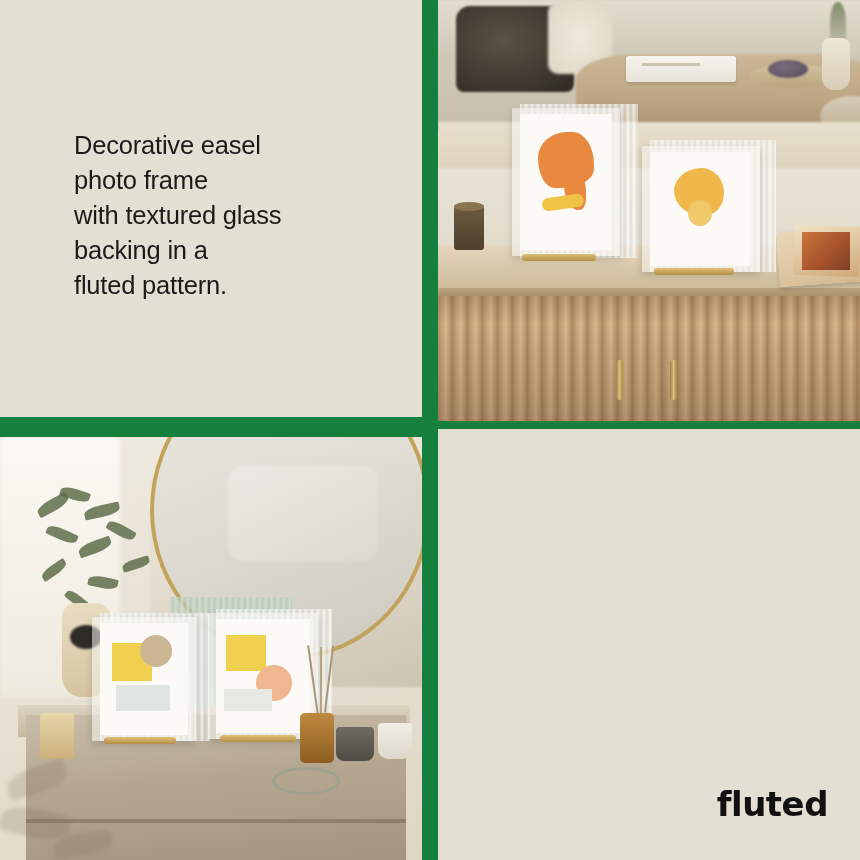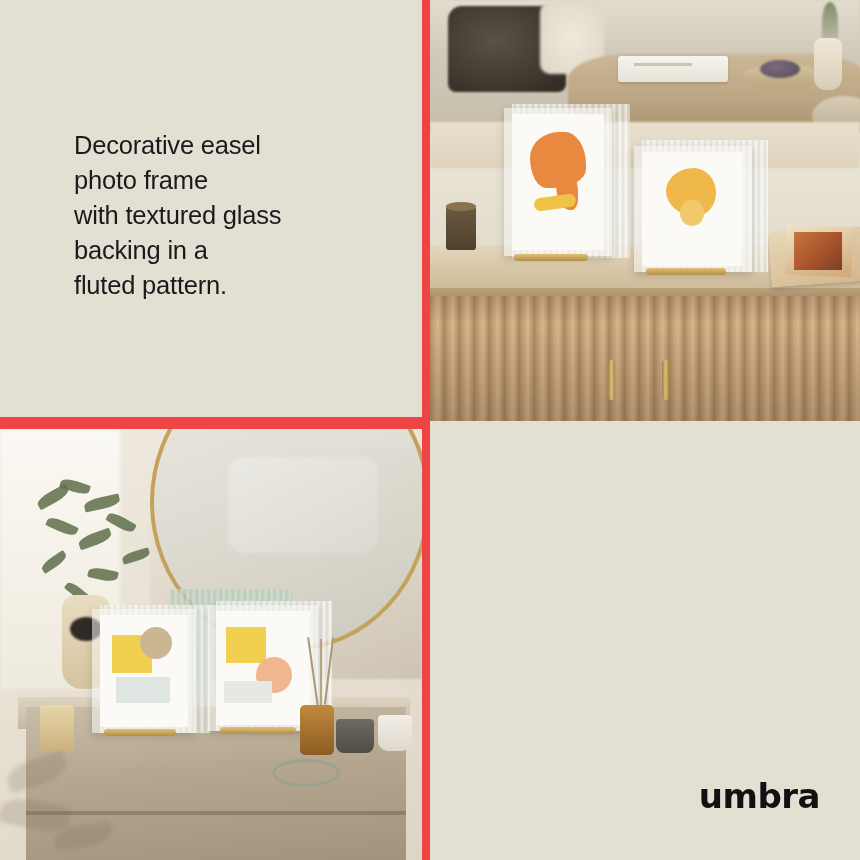--- a/index.html
+++ b/index.html
@@ -13,22 +13,22 @@
     font-family: "Liberation Sans", sans-serif;
     overflow: hidden;
   }
   .grid {
     position: relative;
     width: 860px;
     height: 860px;
     display: grid;
     grid-template-columns: 430px 430px;
     grid-template-rows: 421px 439px;
-    background: #ef4444;
-    gap: 0;
+    background: #15803d;
+    gap: 8px;
   }
 
   
   .panel-text {
     background: #e3dfd3;
     position: relative;
     overflow: hidden;
   }
   .panel-text.q1 { width: 422px; height: 417px; }
   .copy-q1 {
@@ -513,16 +513,16 @@
       <div class="s3-glasses"></div>
       <div class="s3-perfume"></div>
 
       <div class="s3-shadow-leaf" style="left:6px; top:330px; width:62px; height:26px; transform:rotate(-18deg);"></div>
       <div class="s3-shadow-leaf" style="left:0px; top:372px; width:70px; height:28px; transform:rotate(12deg);"></div>
       <div class="s3-shadow-leaf" style="left:54px; top:396px; width:58px; height:22px; transform:rotate(-8deg);"></div>
     </div>
   </div>
 
   <div class="panel-text q4">
-    <div class="brand">umbra</div>
+    <div class="brand">fluted</div>
   </div>
 
 </div>
 
 </body></html>

